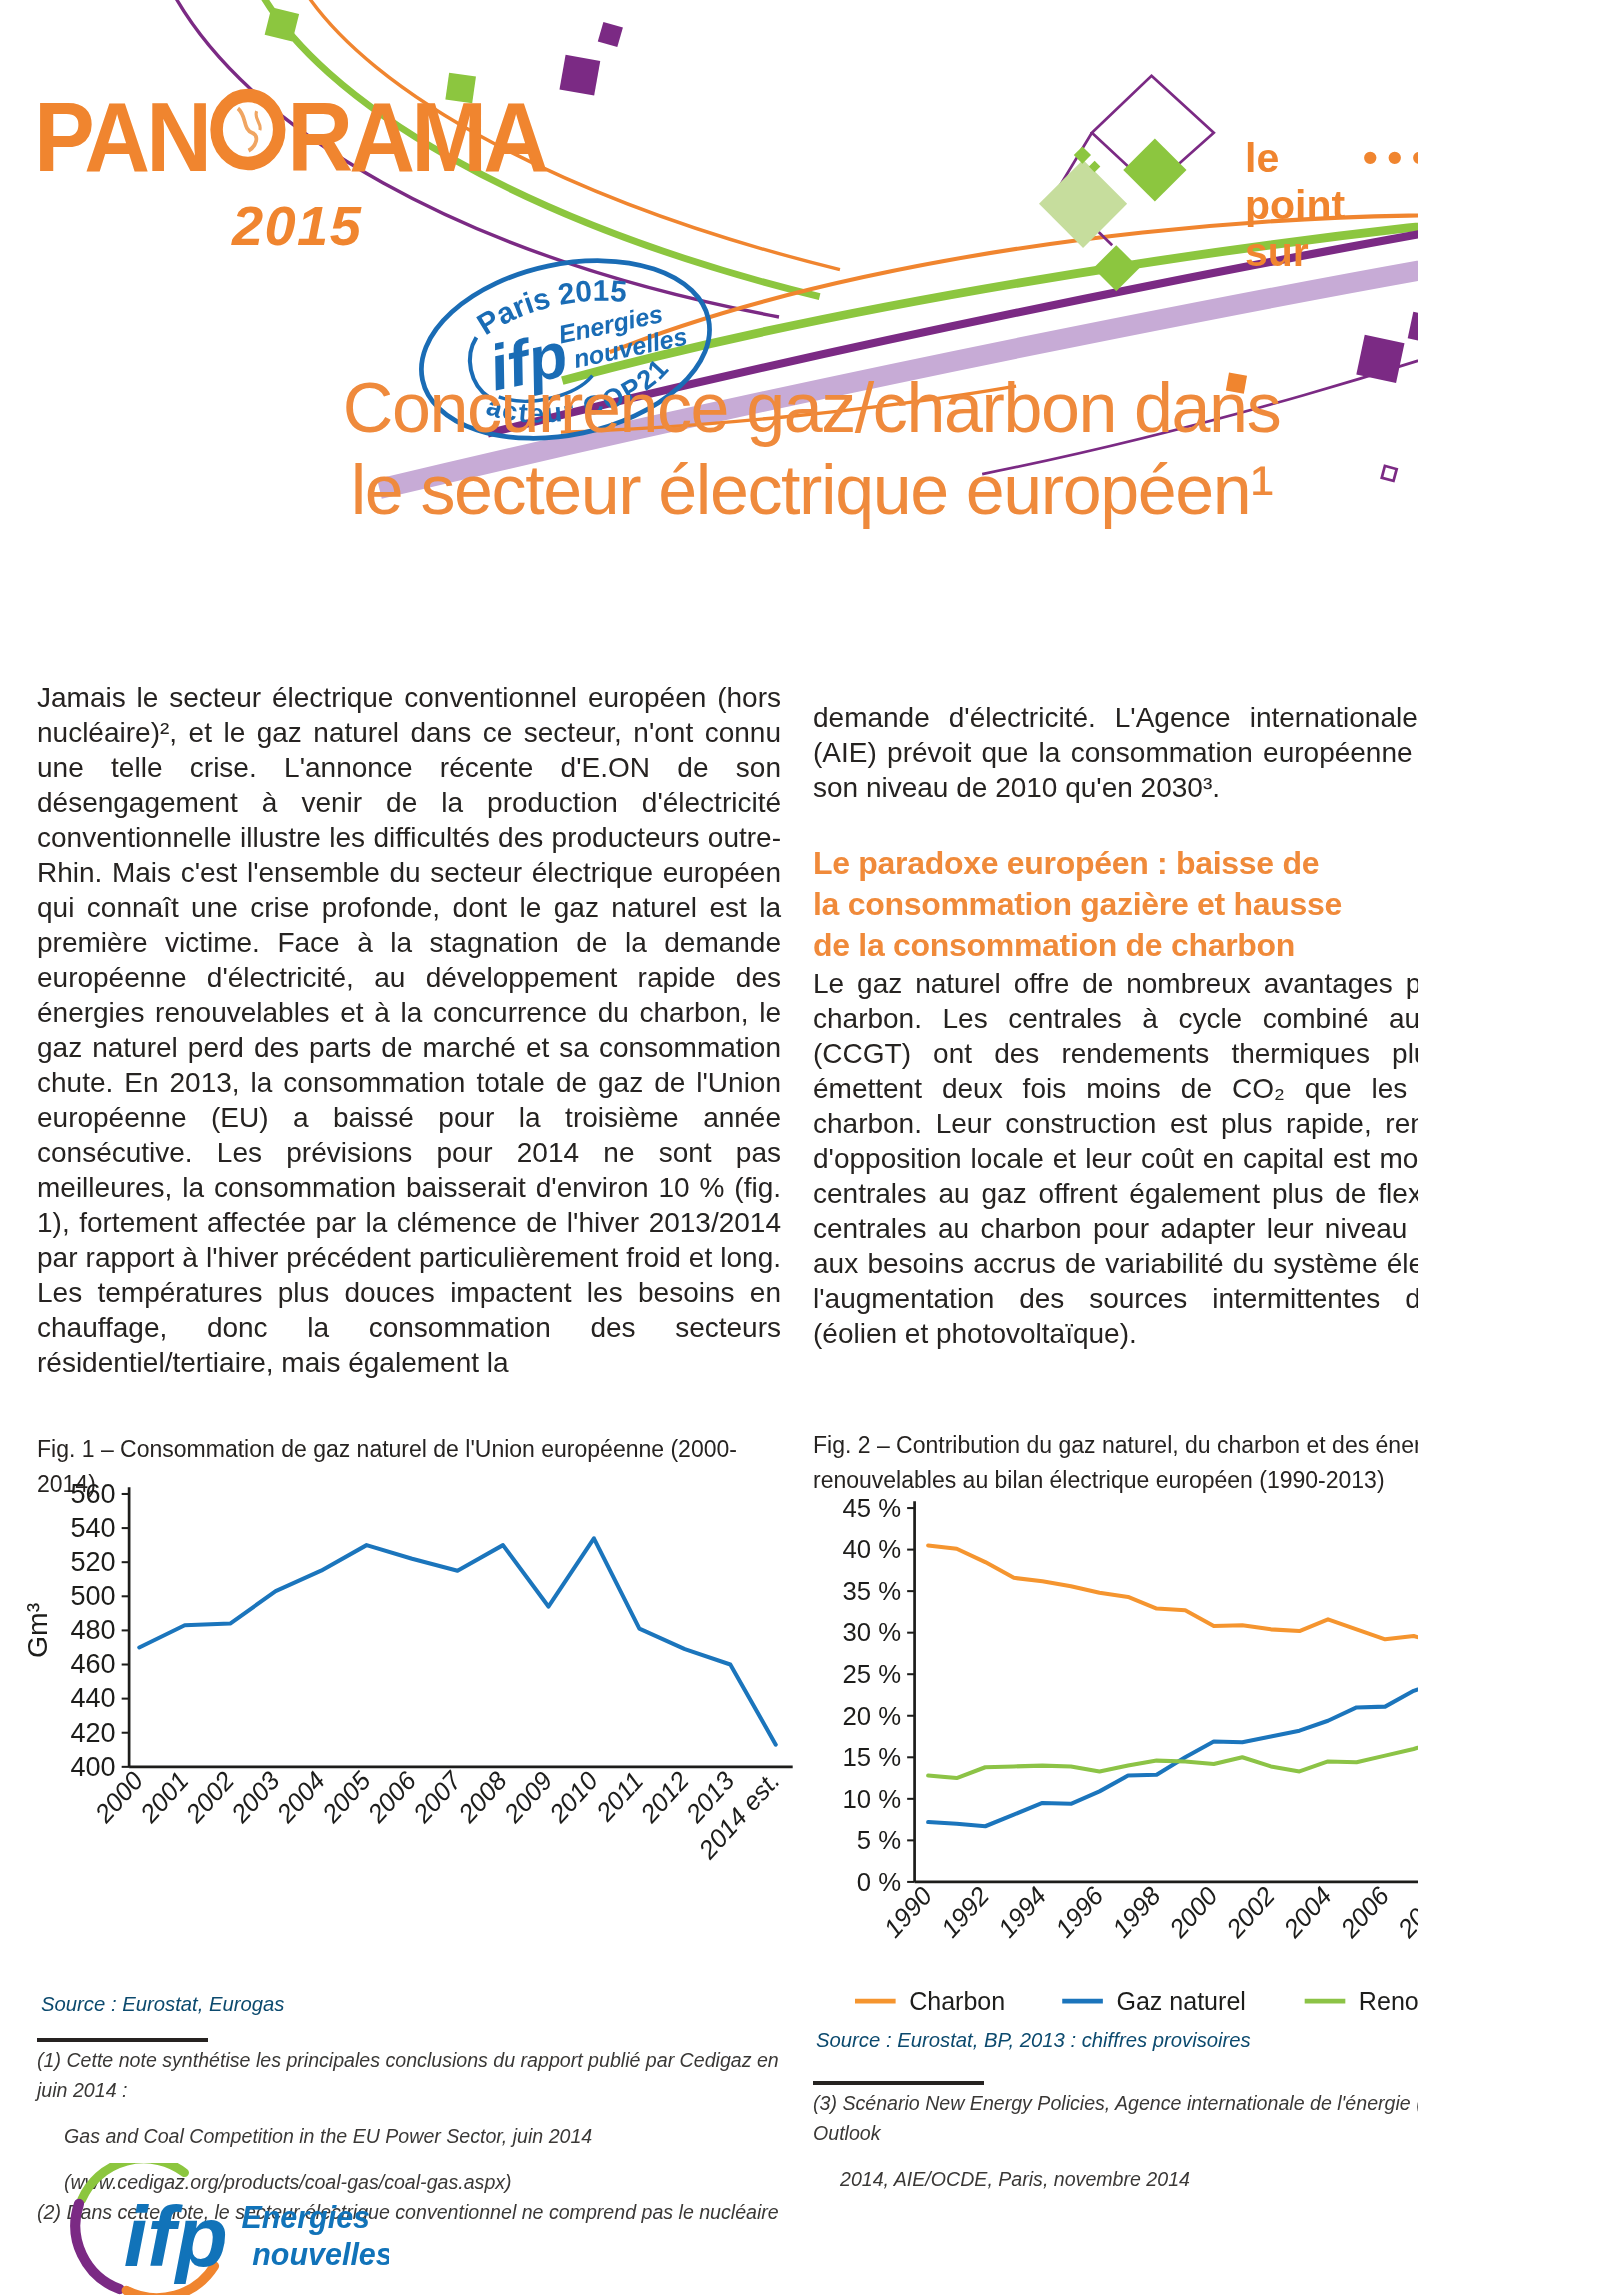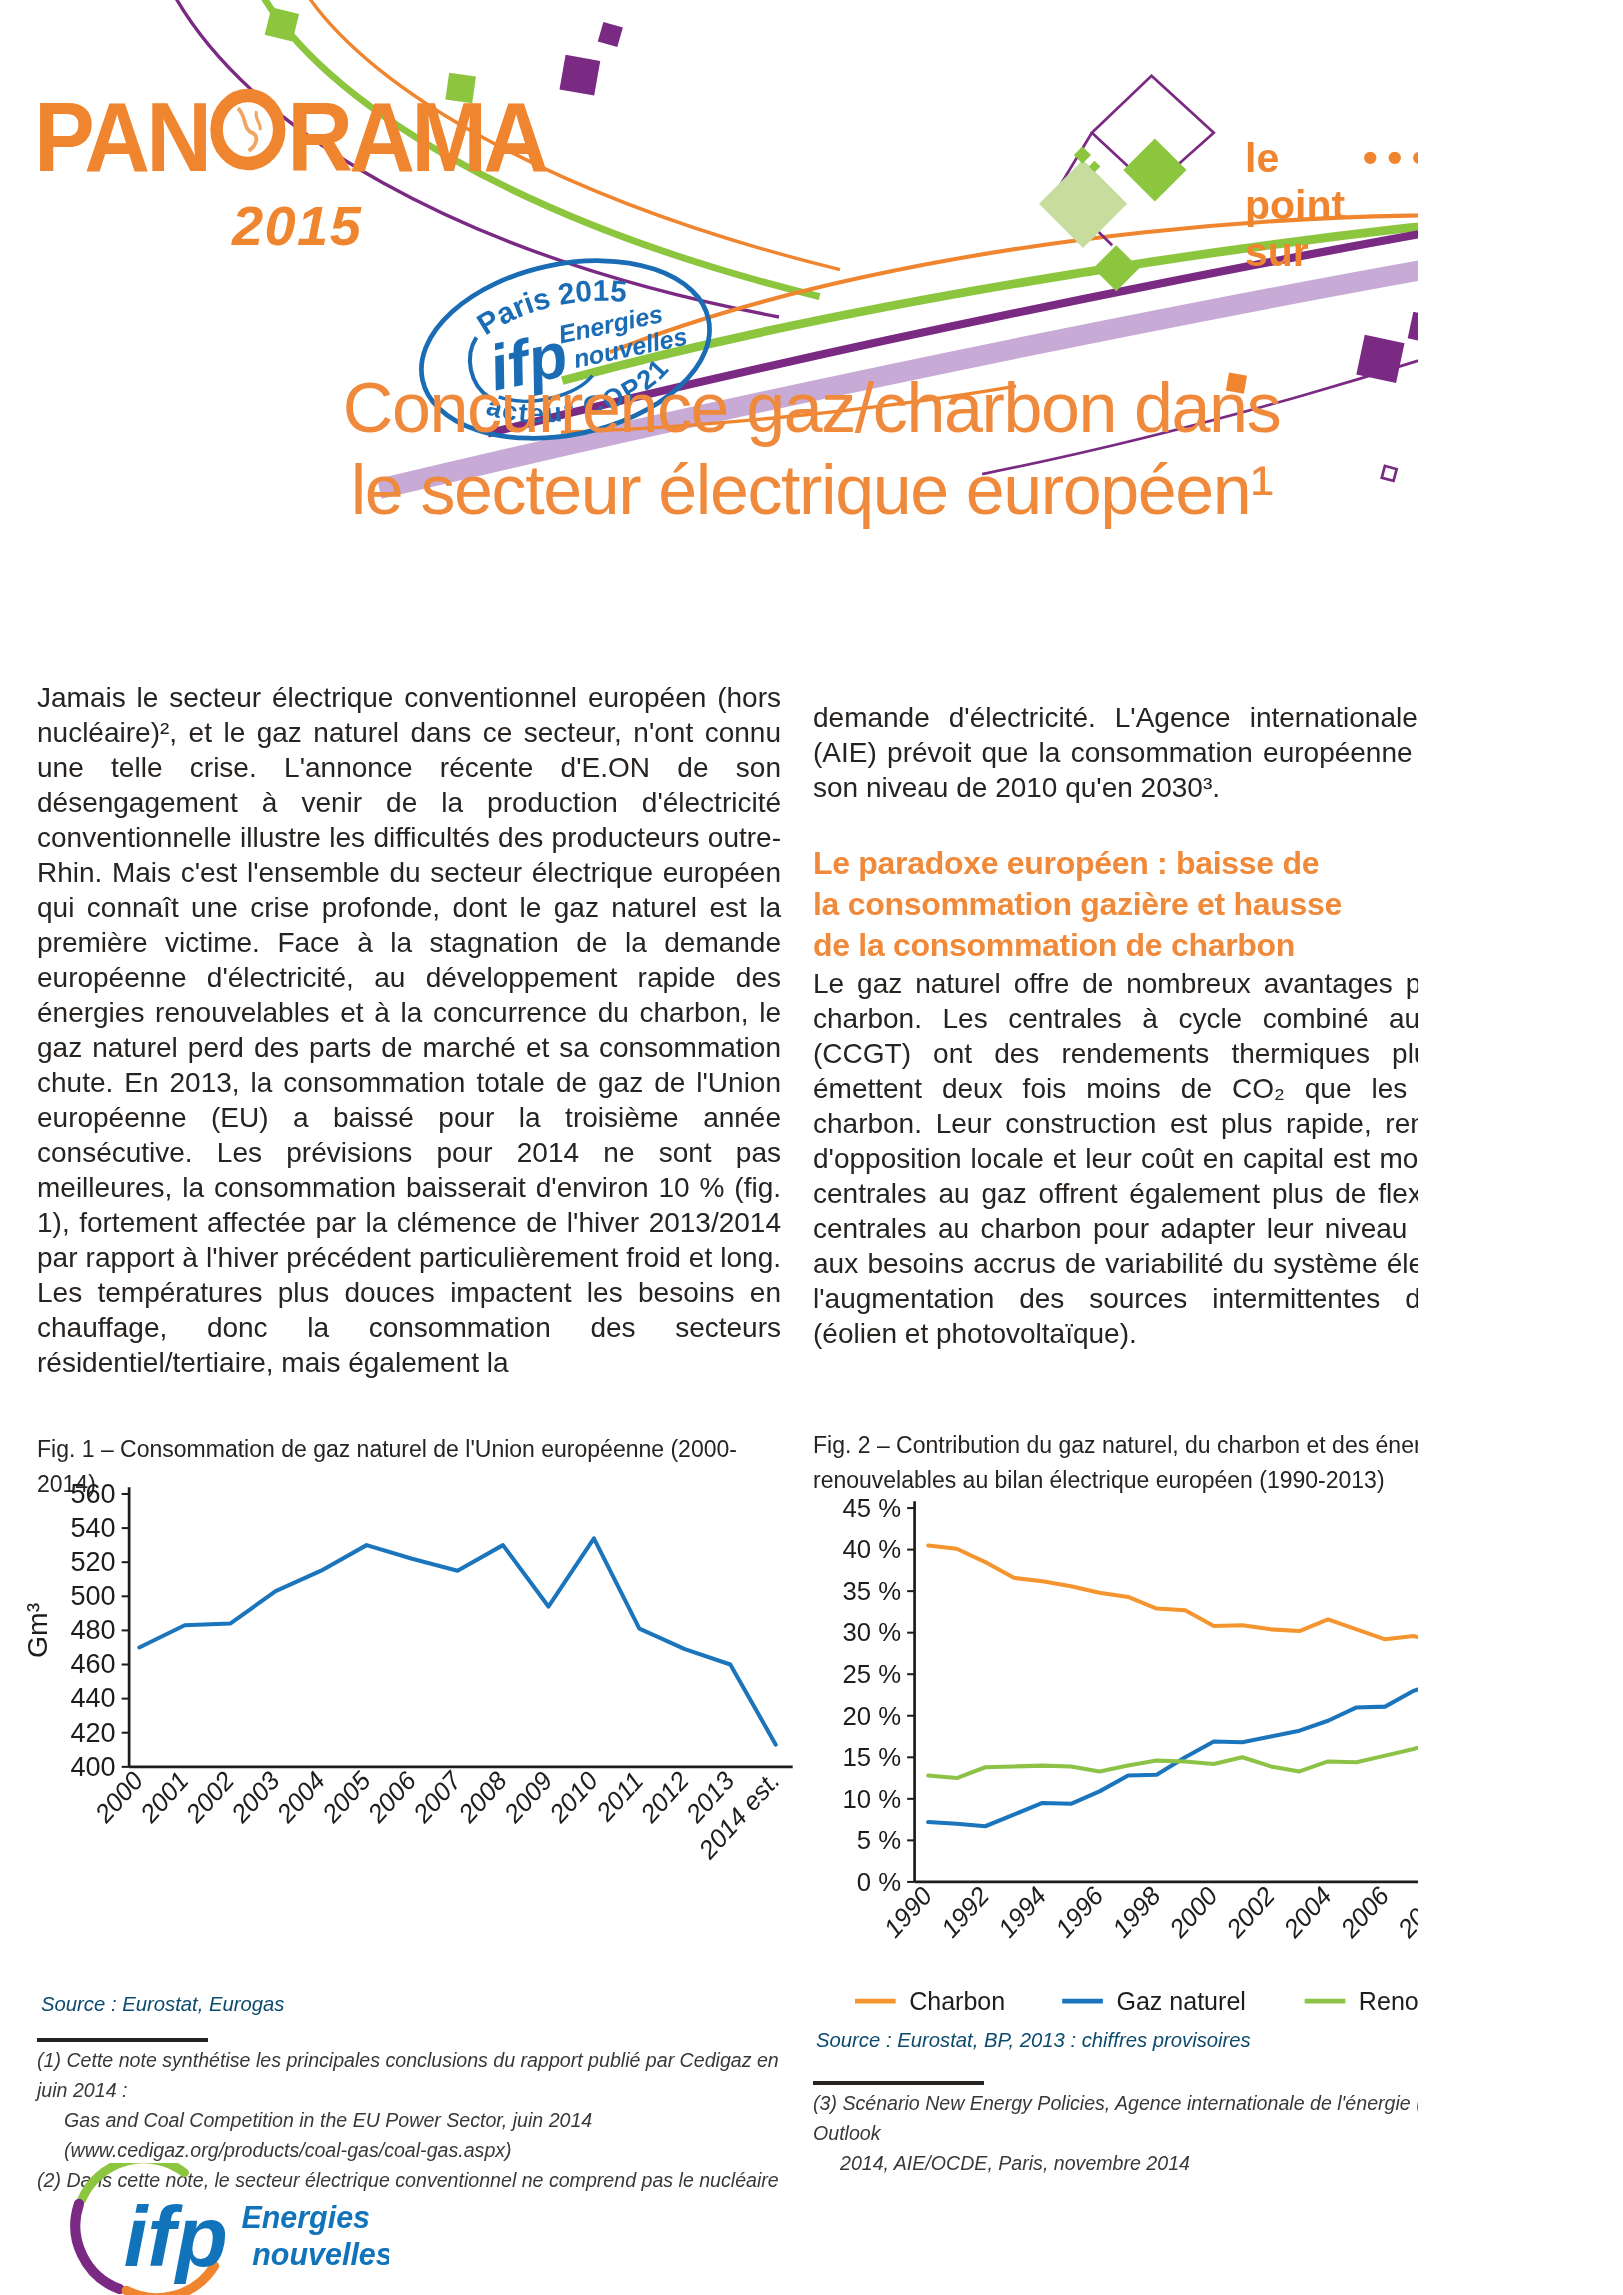--- a/index.html
+++ b/index.html
@@ -30,21 +30,21 @@
   #fig1-caption{left:37px;top:1415px;width:732px;}
   #fig2-caption{left:813px;top:1411px;width:759px;}
   .fig-source{position:absolute;font-size:20.3px;font-style:italic;color:#0c4a6e;}
   #fig1-source{left:41px;top:1993px;}
   #fig2-source{left:816px;top:2029px;}
   #fig1-svg{position:absolute;left:13.6px;top:1477px;}
   #fig2-svg{position:absolute;left:813px;top:1489px;}
   
   .fn-rule{position:absolute;width:171px;height:4.1px;background:#262321;}
   .fn{position:absolute;font-size:19.6px;line-height:30px;font-style:italic;color:#3a3836;}
-  .fn .ind{padding-left:27px;}
+  .fn .ind{padding-left:27px;margin-top:16px;}
   
   .stamp{position:absolute;left:405px;top:248px;}
   .ifpen{position:absolute;left:37px;top:2163px;}
   svg text{font-family:"Liberation Sans","DejaVu Sans",sans-serif;}
 </style>
 </head>
 <body>
 
 <div class="page">
 

